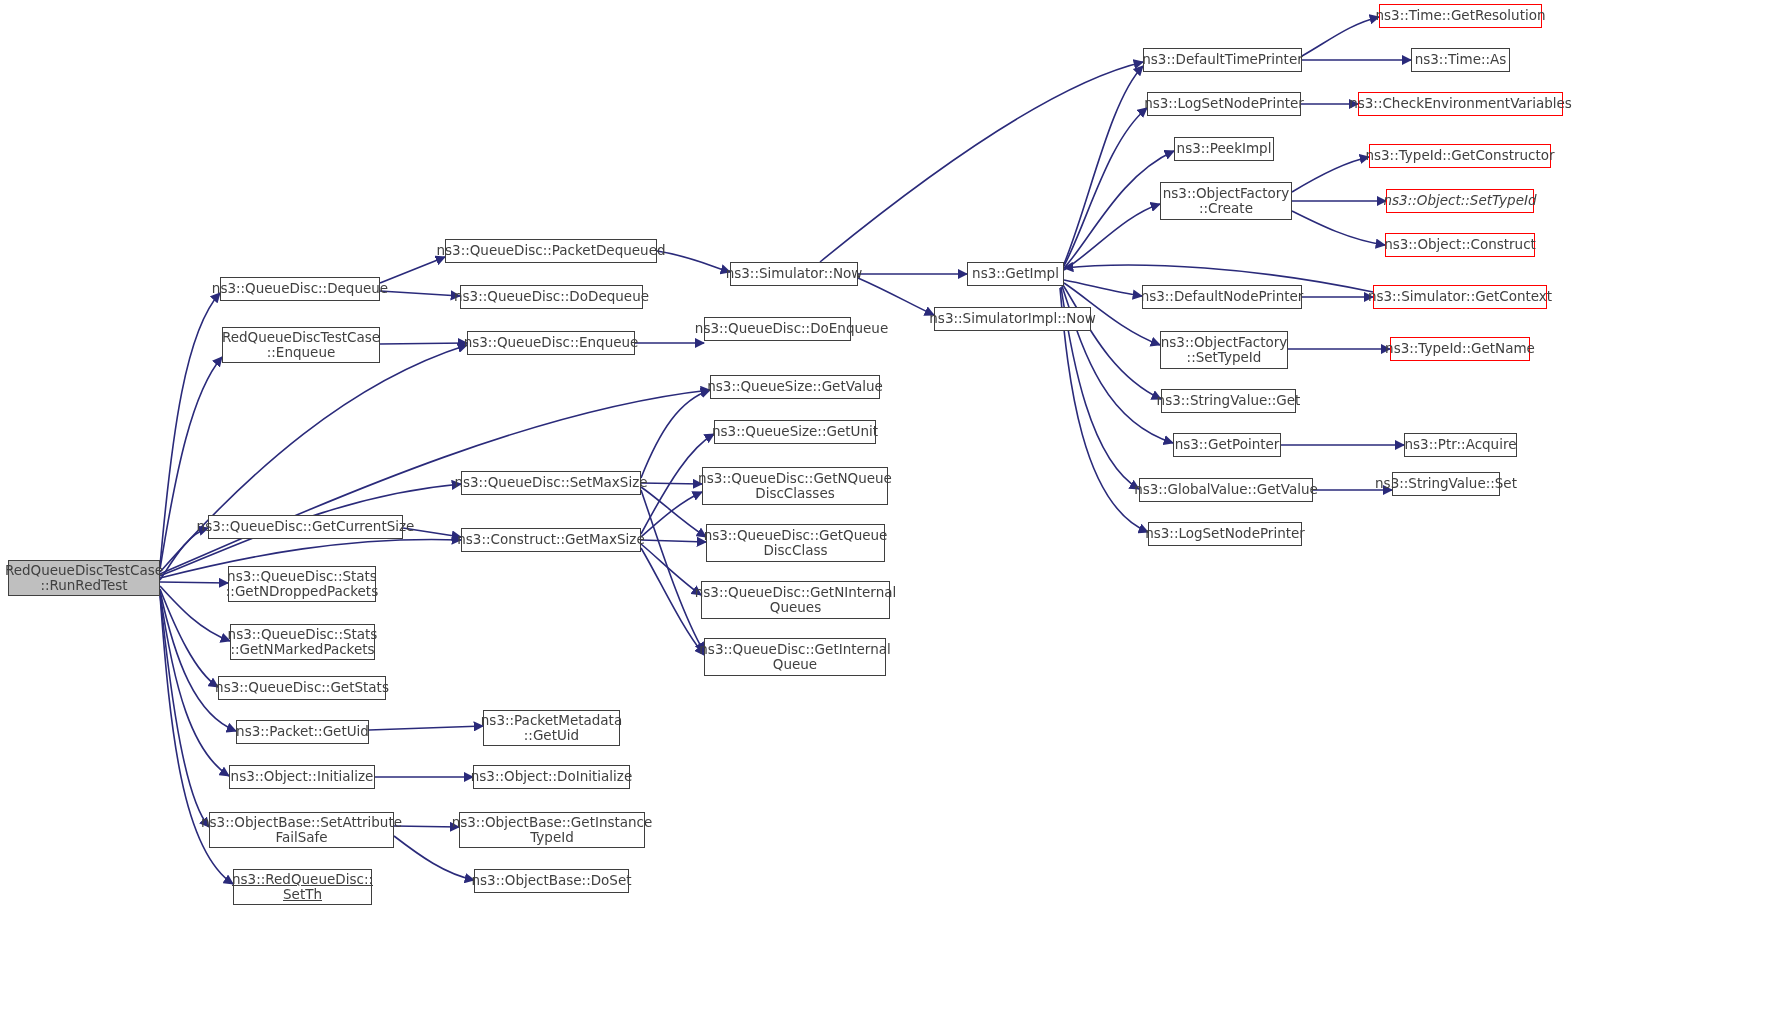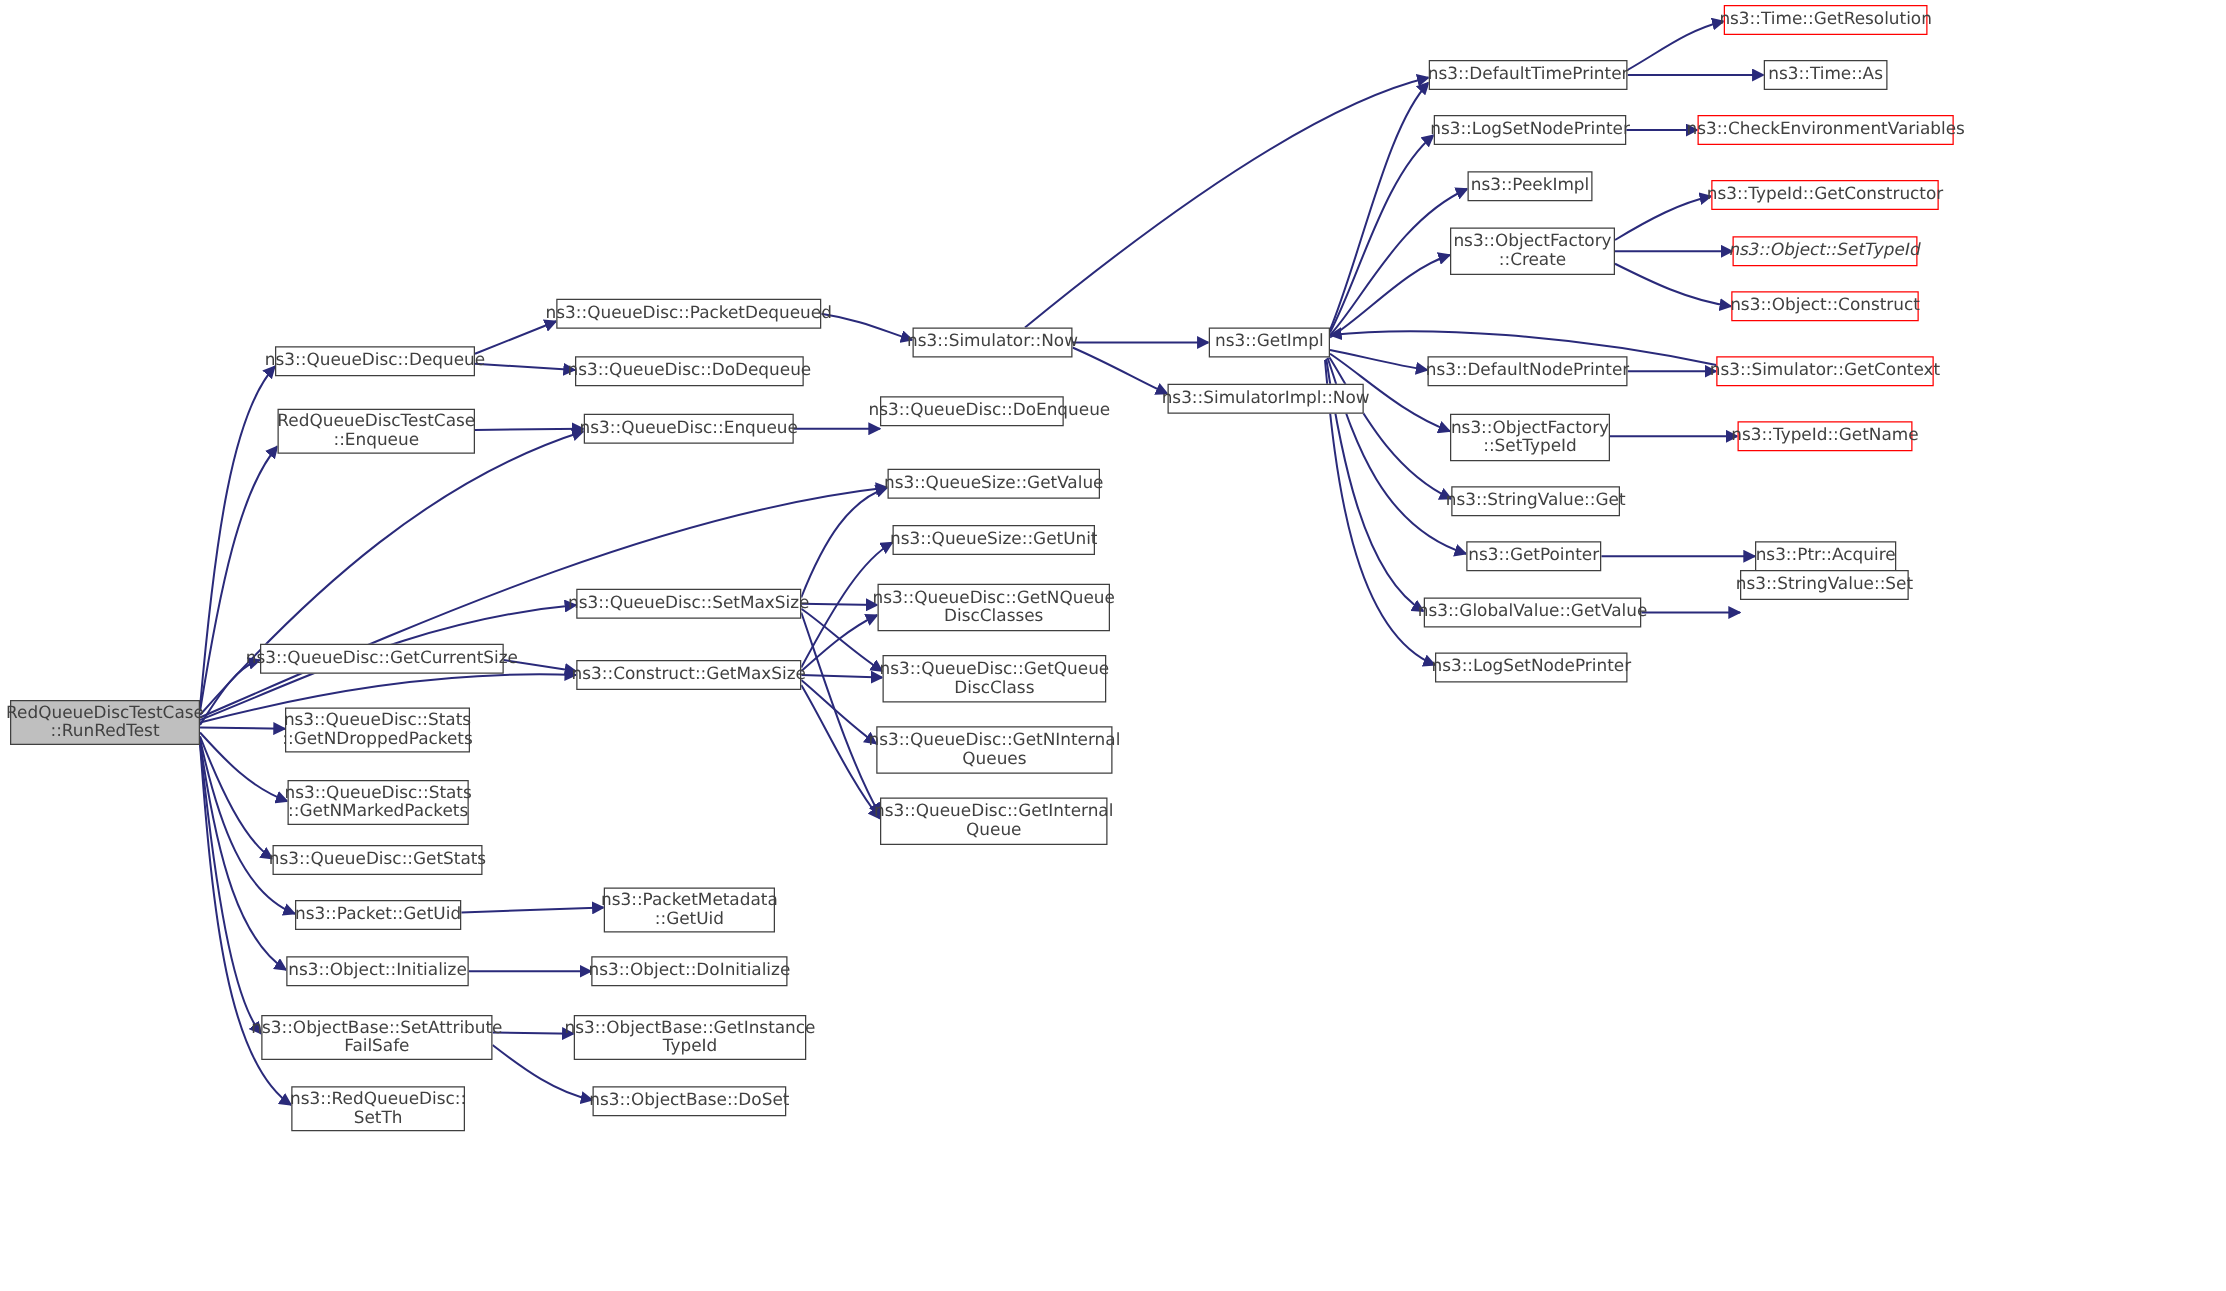--- a/index.html
+++ b/index.html
@@ -126,21 +126,21 @@
       <div class="node" style="left: 208px; top: 515px; width: 195px; height: 24px;">ns3::QueueDisc::GetCurrentSize</div>
       <div class="node" style="left: 228px; top: 566px; width: 148px; height: 36px;">ns3::QueueDisc::Stats
 ::GetNDroppedPackets</div>
       <div class="node" style="left: 230px; top: 624px; width: 145px; height: 36px;">ns3::QueueDisc::Stats
 ::GetNMarkedPackets</div>
       <div class="node" style="left: 218px; top: 676px; width: 168px; height: 24px;">ns3::QueueDisc::GetStats</div>
       <div class="node" style="left: 236px; top: 720px; width: 133px; height: 24px;">ns3::Packet::GetUid</div>
       <div class="node" style="left: 229px; top: 765px; width: 146px; height: 24px;">ns3::Object::Initialize</div>
       <div class="node" style="left: 209px; top: 812px; width: 185px; height: 36px;">ns3::ObjectBase::SetAttribute
 FailSafe</div>
-      <div class="node" style="left: 233px; top: 869px; width: 139px; height: 36px;">ns3::RedQueueDisc::
+      <div class="node" style="left: 233px; top: 869px; width: 139px; height: 36px; text-decoration: underline;">ns3::RedQueueDisc::
 SetTh</div>
       <div class="node" style="left: 445px; top: 239px; width: 212px; height: 24px;">ns3::QueueDisc::PacketDequeued</div>
       <div class="node" style="left: 460px; top: 285px; width: 183px; height: 24px;">ns3::QueueDisc::DoDequeue</div>
       <div class="node" style="left: 467px; top: 331px; width: 168px; height: 24px;">ns3::QueueDisc::Enqueue</div>
       <div class="node" style="left: 461px; top: 471px; width: 180px; height: 24px;">ns3::QueueDisc::SetMaxSize</div>
       <div class="node" style="left: 461px; top: 528px; width: 180px; height: 24px;">ns3::Construct::GetMaxSize</div>
       <div class="node" style="left: 483px; top: 710px; width: 137px; height: 36px;">ns3::PacketMetadata
 ::GetUid</div>
       <div class="node" style="left: 473px; top: 765px; width: 157px; height: 24px;">ns3::Object::DoInitialize</div>
       <div class="node" style="left: 459px; top: 812px; width: 186px; height: 36px;">ns3::ObjectBase::GetInstance
@@ -174,15 +174,15 @@
       <div class="node" style="left: 1148px; top: 522px; width: 154px; height: 24px;">ns3::LogSetNodePrinter</div>
       <div class="node red" style="left: 1379px; top: 4px; width: 163px; height: 24px;">ns3::Time::GetResolution</div>
       <div class="node" style="left: 1411px; top: 48px; width: 99px; height: 24px;">ns3::Time::As</div>
       <div class="node red" style="left: 1358px; top: 92px; width: 205px; height: 24px;">ns3::CheckEnvironmentVariables</div>
       <div class="node red" style="left: 1369px; top: 144px; width: 182px; height: 24px;">ns3::TypeId::GetConstructor</div>
       <div class="node red" style="left: 1386px; top: 189px; width: 148px; height: 24px; font-style: italic;">ns3::Object::SetTypeId</div>
       <div class="node red" style="left: 1385px; top: 233px; width: 150px; height: 24px;">ns3::Object::Construct</div>
       <div class="node red" style="left: 1373px; top: 285px; width: 174px; height: 24px;">ns3::Simulator::GetContext</div>
       <div class="node red" style="left: 1390px; top: 337px; width: 140px; height: 24px;">ns3::TypeId::GetName</div>
       <div class="node" style="left: 1404px; top: 433px; width: 113px; height: 24px;">ns3::Ptr::Acquire</div>
-      <div class="node" style="left: 1392px; top: 456px; width: 135px; height: 24px;">ns3::StringValue::Set</div>
+      <div class="node" style="left: 1392px; top: 472px; width: 108px; height: 24px;">ns3::StringValue::Set</div>
     </div>
 </div>
 
 </body></html>

